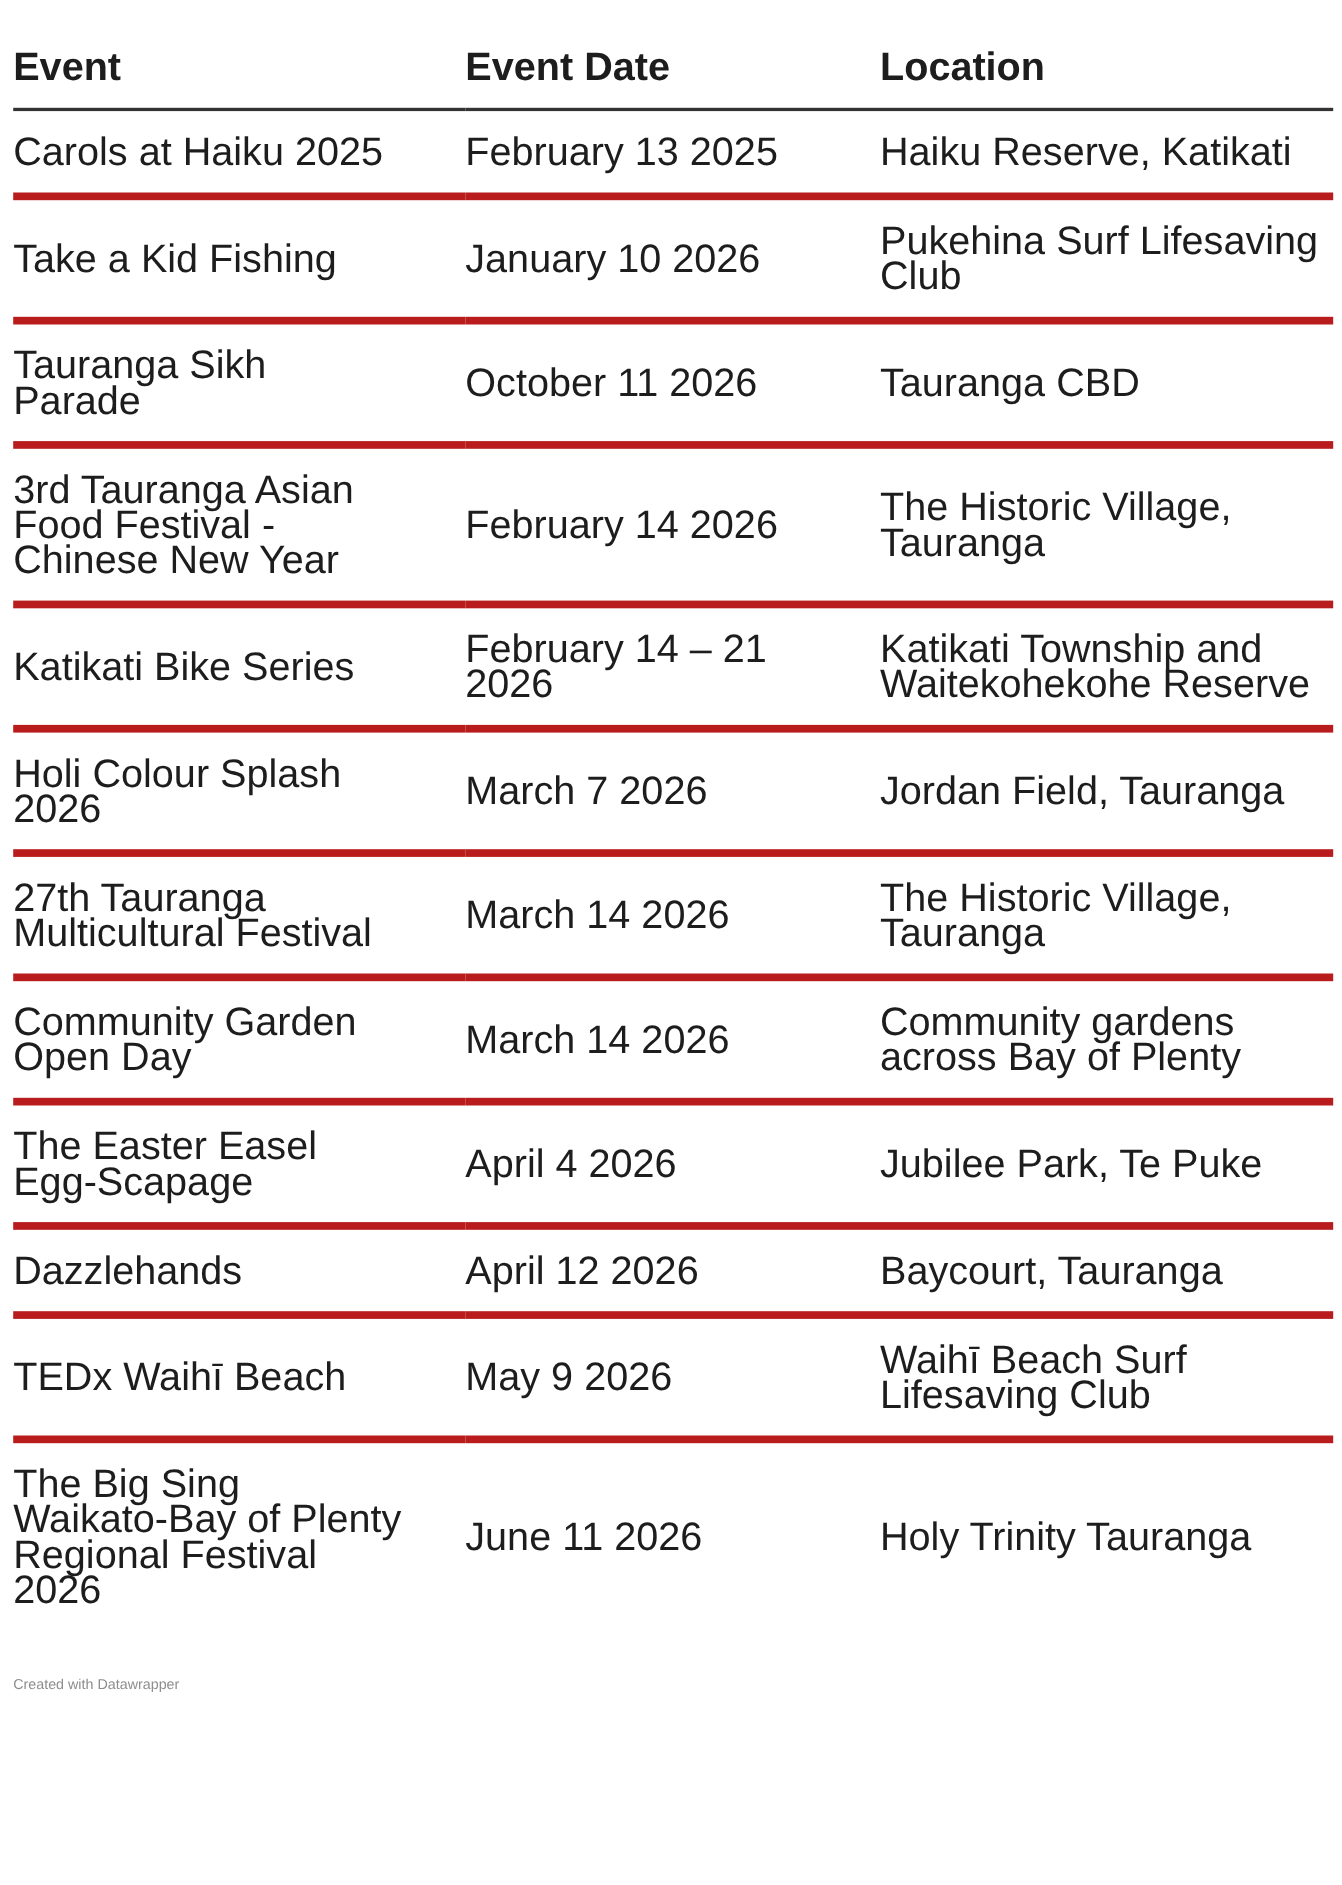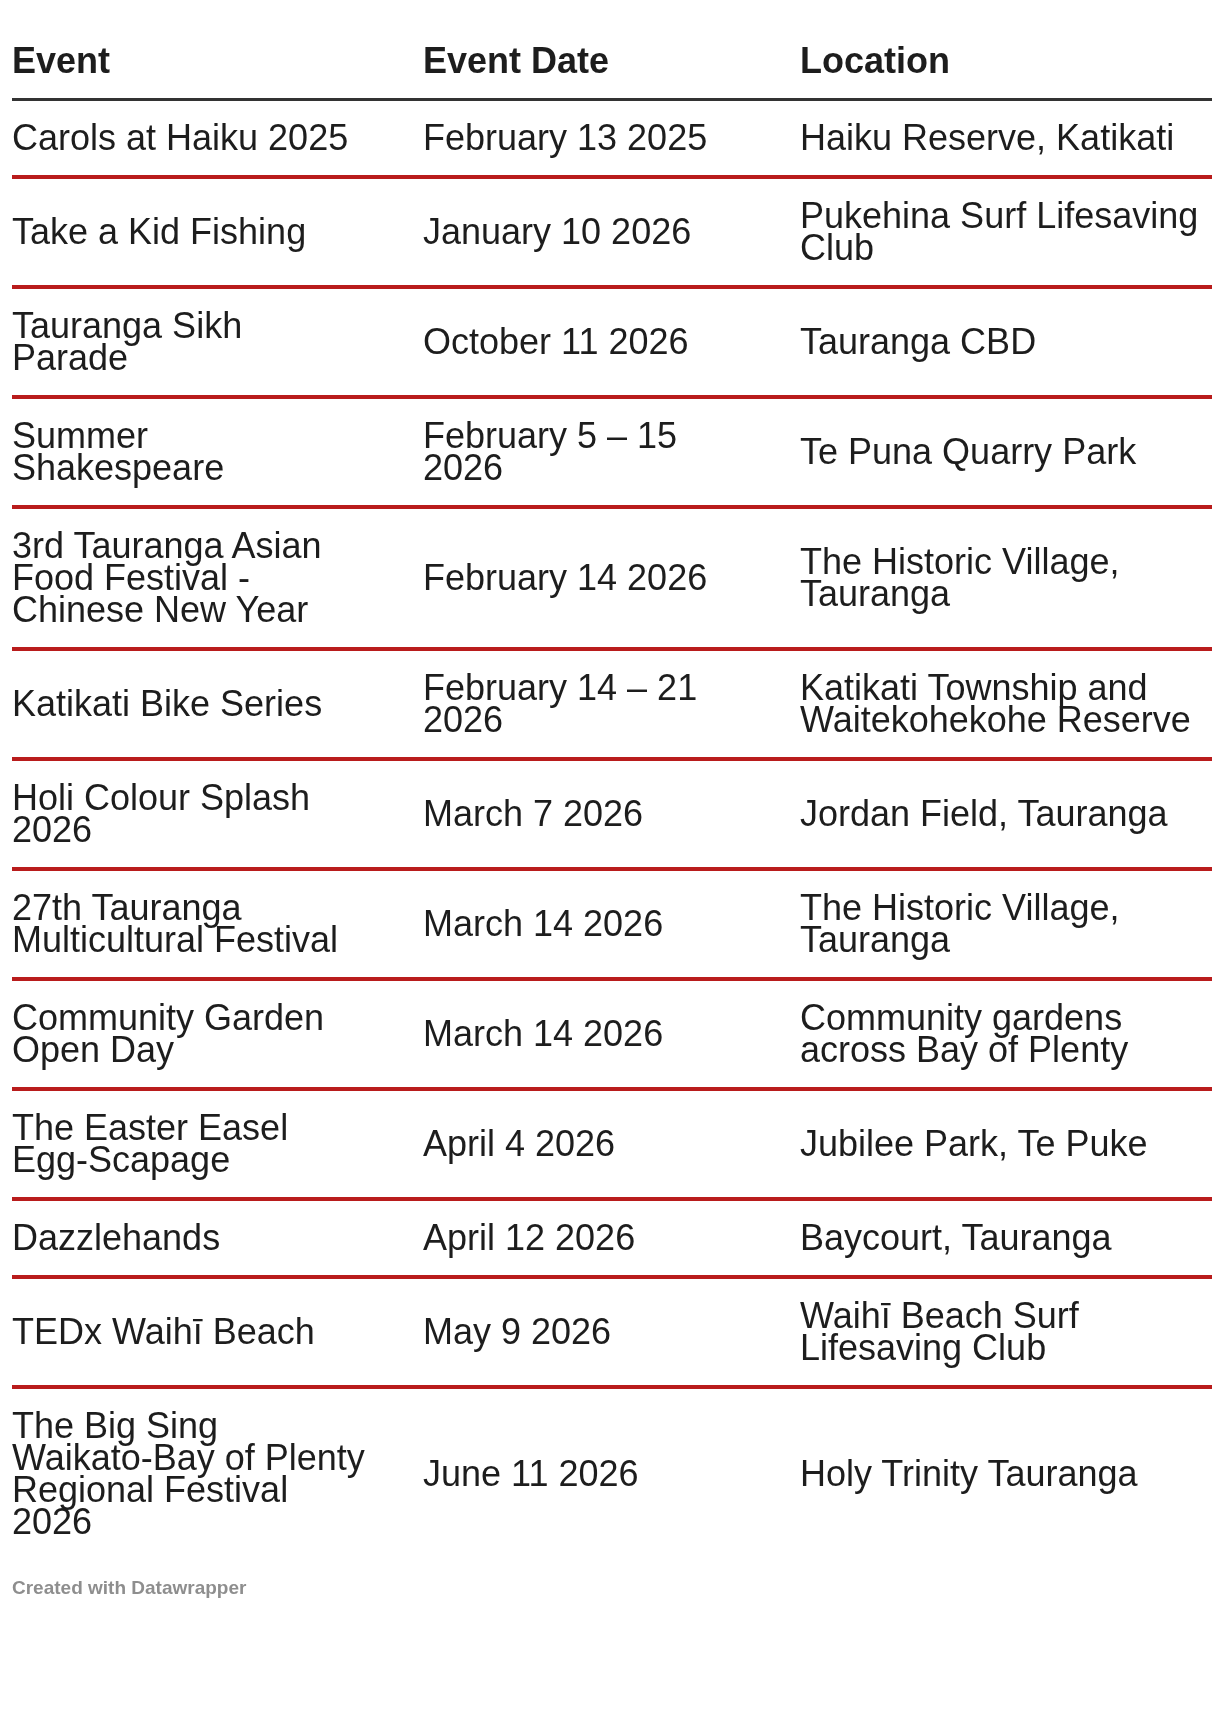--- a/index.html
+++ b/index.html
@@ -27,27 +27,26 @@
     font-size: 36px;
     line-height: 32px;
     font-weight: 400;
     padding: 21px 0 21px 0;
   }
   th { font-weight: 700; }
   td.c0, th.c0 { padding-right: 55px; }
   td.c1, th.c1 { padding-right: 60px; }
   td.c2, th.c2 { padding-right: 0; }
   thead th { border-bottom: 3px solid #333333; }
-  tbody tr + tr td { border-top: 4px solid #b91c1c; }
+  tbody tr + tr td { border-top: 7px solid #b91c1c; }
   .footer {
-    margin-top: 18px;
-    font-size: 19px;
+    margin-top: 38px;
+    font-size: 13px;
     line-height: 22px;
     color: #8e8e8e;
-    font-weight: bold;
   }
   .footer a { color: #8e8e8e; text-decoration: none; cursor: pointer; }
 </style>
 </head>
 <body>
 
 <div class="page">
   <table class="events">
     <colgroup>
       <col class="c0">
@@ -69,25 +68,20 @@
         </tr>
         <tr>
           <td class="c0">Take a Kid Fishing</td>
           <td class="c1">January 10 2026</td>
           <td class="c2">Pukehina Surf Lifesaving Club</td>
         </tr>
         <tr>
           <td class="c0">Tauranga Sikh Parade</td>
           <td class="c1">October 11 2026</td>
           <td class="c2">Tauranga CBD</td>
-        </tr>
-        <tr>
-          <td class="c0">Summer Shakespeare</td>
-          <td class="c1">February 5 – 15 2026</td>
-          <td class="c2">Te Puna Quarry Park</td>
         </tr>
         <tr>
           <td class="c0">3rd Tauranga Asian Food Festival - Chinese New Year</td>
           <td class="c1">February 14 2026</td>
           <td class="c2">The Historic Village, Tauranga</td>
         </tr>
         <tr>
           <td class="c0">Katikati Bike Series</td>
           <td class="c1">February 14 – 21 2026</td>
           <td class="c2">Katikati Township and Waitekohekohe Reserve</td>

